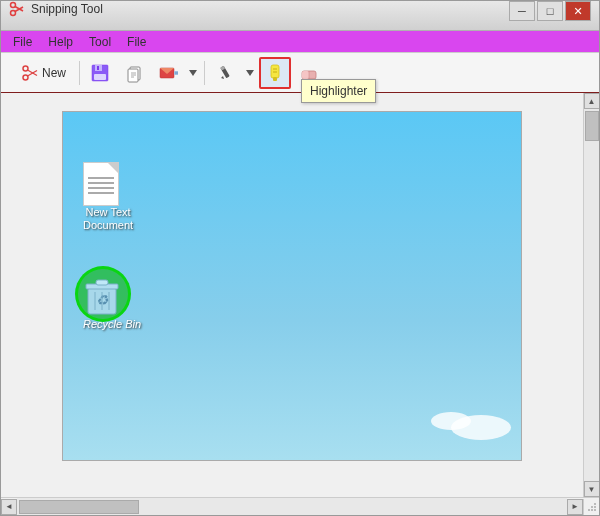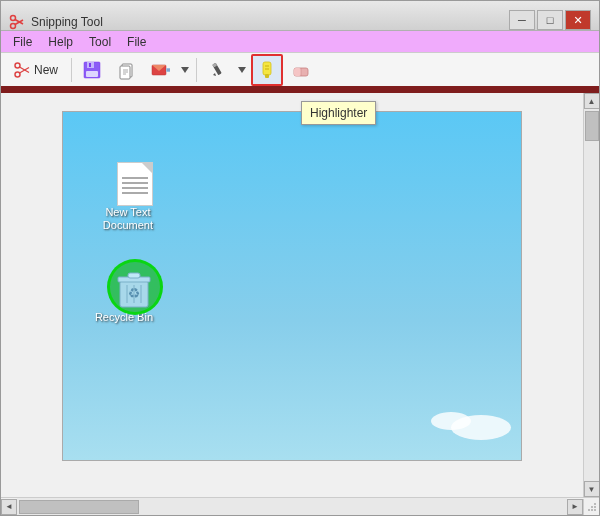--- a/index.html
+++ b/index.html
@@ -19,21 +19,21 @@
       border: 1px solid #999;
       display: flex;
       flex-direction: column;
     }
 
     
     .title-bar {
       background: linear-gradient(to bottom, #e8e8e8, #d0d0d0);
       height: 30px;
       display: flex;
-      align-items: flex-end;
+      align-items: flex-start;
       justify-content: space-between;
       padding: 0 8px;
       border-bottom: 1px solid #b0b0b0;
       flex-shrink: 0;
     }
 
     .title-bar-left {
       display: flex;
       align-items: center;
       gap: 6px;
@@ -68,43 +68,43 @@
     }
 
     .title-btn.close {
       background: #c0392b;
       color: white;
     }
 
     
     .menu-bar {
       height: 22px;
-      background: #f0abfc;
+      background: #d946ef;
       display: flex;
       align-items: center;
       padding: 0 4px;
       border-bottom: 1px solid #ccc;
       flex-shrink: 0;
     }
 
     .menu-item {
       padding: 2px 8px;
       cursor: pointer;
       font-size: 12px;
       color: #333;
     }
 
     
     .toolbar {
       height: 40px;
       background: #f5f5f5;
       display: flex;
       align-items: center;
-      padding: 0 4px;
-      border-bottom: 7px solid #7f1d1d;
+      padding: 0 12px;
+      border-bottom: 1px solid #7f1d1d;
       gap: 2px;
       flex-shrink: 0;
       position: relative;
     }
 
     .toolbar-btn {
       width: 32px;
       height: 32px;
       background: transparent;
       border: 1px solid transparent;
@@ -149,21 +149,21 @@
       border: 1px solid transparent;
       display: flex;
       align-items: center;
       justify-content: center;
       cursor: pointer;
     }
 
     
     .tooltip {
       position: absolute;
-      top: 48px;
+      top: 26px;
       left: 300px;
       background: #ffffcc;
       border: 1px solid #999;
       padding: 4px 8px;
       font-size: 12px;
       color: #333;
       z-index: 100;
       white-space: nowrap;
       box-shadow: 1px 1px 3px rgba(0,0,0,0.2);
     }
@@ -320,21 +320,21 @@
       height: 18px;
       bottom: 30px;
       right: 50px;
     }
 
     
     .desktop-icon {
       position: absolute;
       display: flex;
       flex-direction: column;
-      align-items: flex-end;
+      align-items: flex-start;
       width: 70px;
       cursor: pointer;
     }
 
     .icon-label {
       color: white;
       font-size: 11px;
       text-align: center;
       text-shadow: 1px 1px 2px #333;
       line-height: 1.2;
@@ -534,21 +534,21 @@
             <div class="doc-lines">
               <div class="doc-line"></div>
               <div class="doc-line"></div>
               <div class="doc-line"></div>
               <div class="doc-line"></div>
             </div>
           </div>
           <span class="icon-label">New Text<br>Document</span>
         </div>
 
-        <div class="desktop-icon" style="top: 155px; left: 20px;">
+        <div class="desktop-icon" style="top: 162px; left: 20px; font-style: italic;">
           <div class="recycle-bin-wrapper">
             <div class="green-circle"></div>
 
             <svg width="38" height="44" class="bin-icon" viewBox="0 0 38 44">
 
               <rect x="5" y="14" width="28" height="26" rx="2" fill="#a8d8ea" stroke="#7ab0c8" stroke-width="1"></rect>
 
               <rect x="3" y="10" width="32" height="5" rx="1" fill="#b0ddf0" stroke="#7ab0c8" stroke-width="1"></rect>
 
               <rect x="13" y="6" width="12" height="5" rx="2" fill="#c0e8f8" stroke="#7ab0c8" stroke-width="1"></rect>

